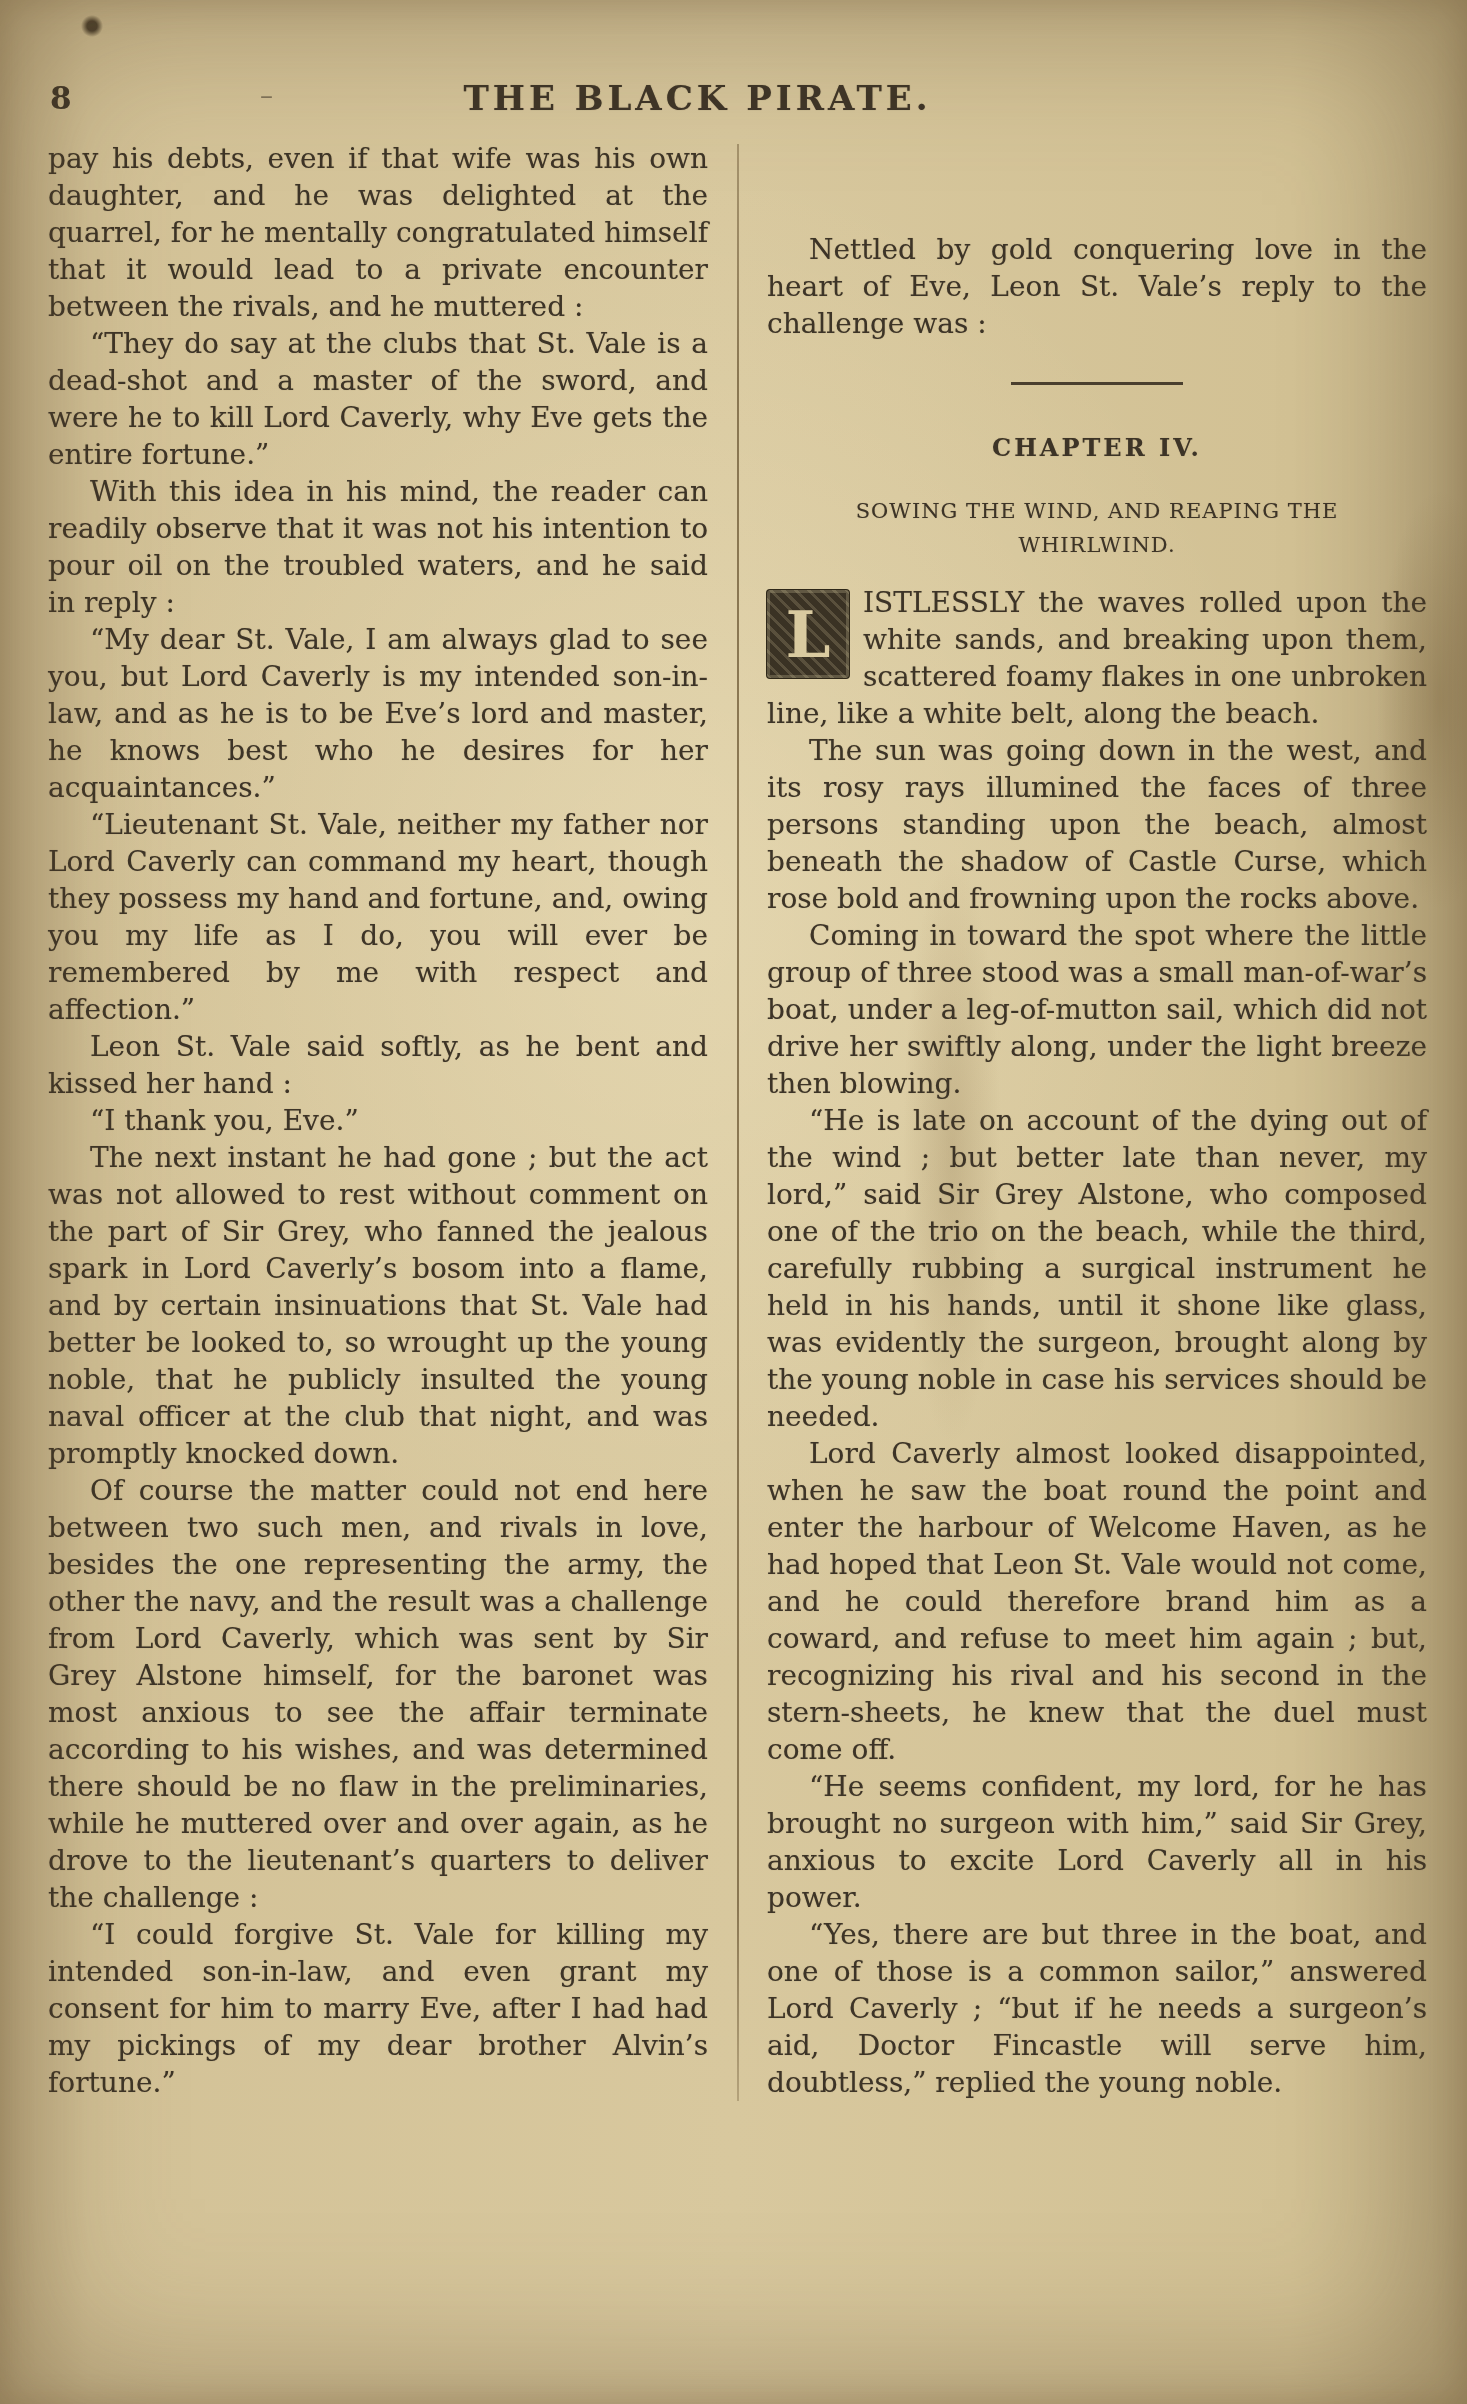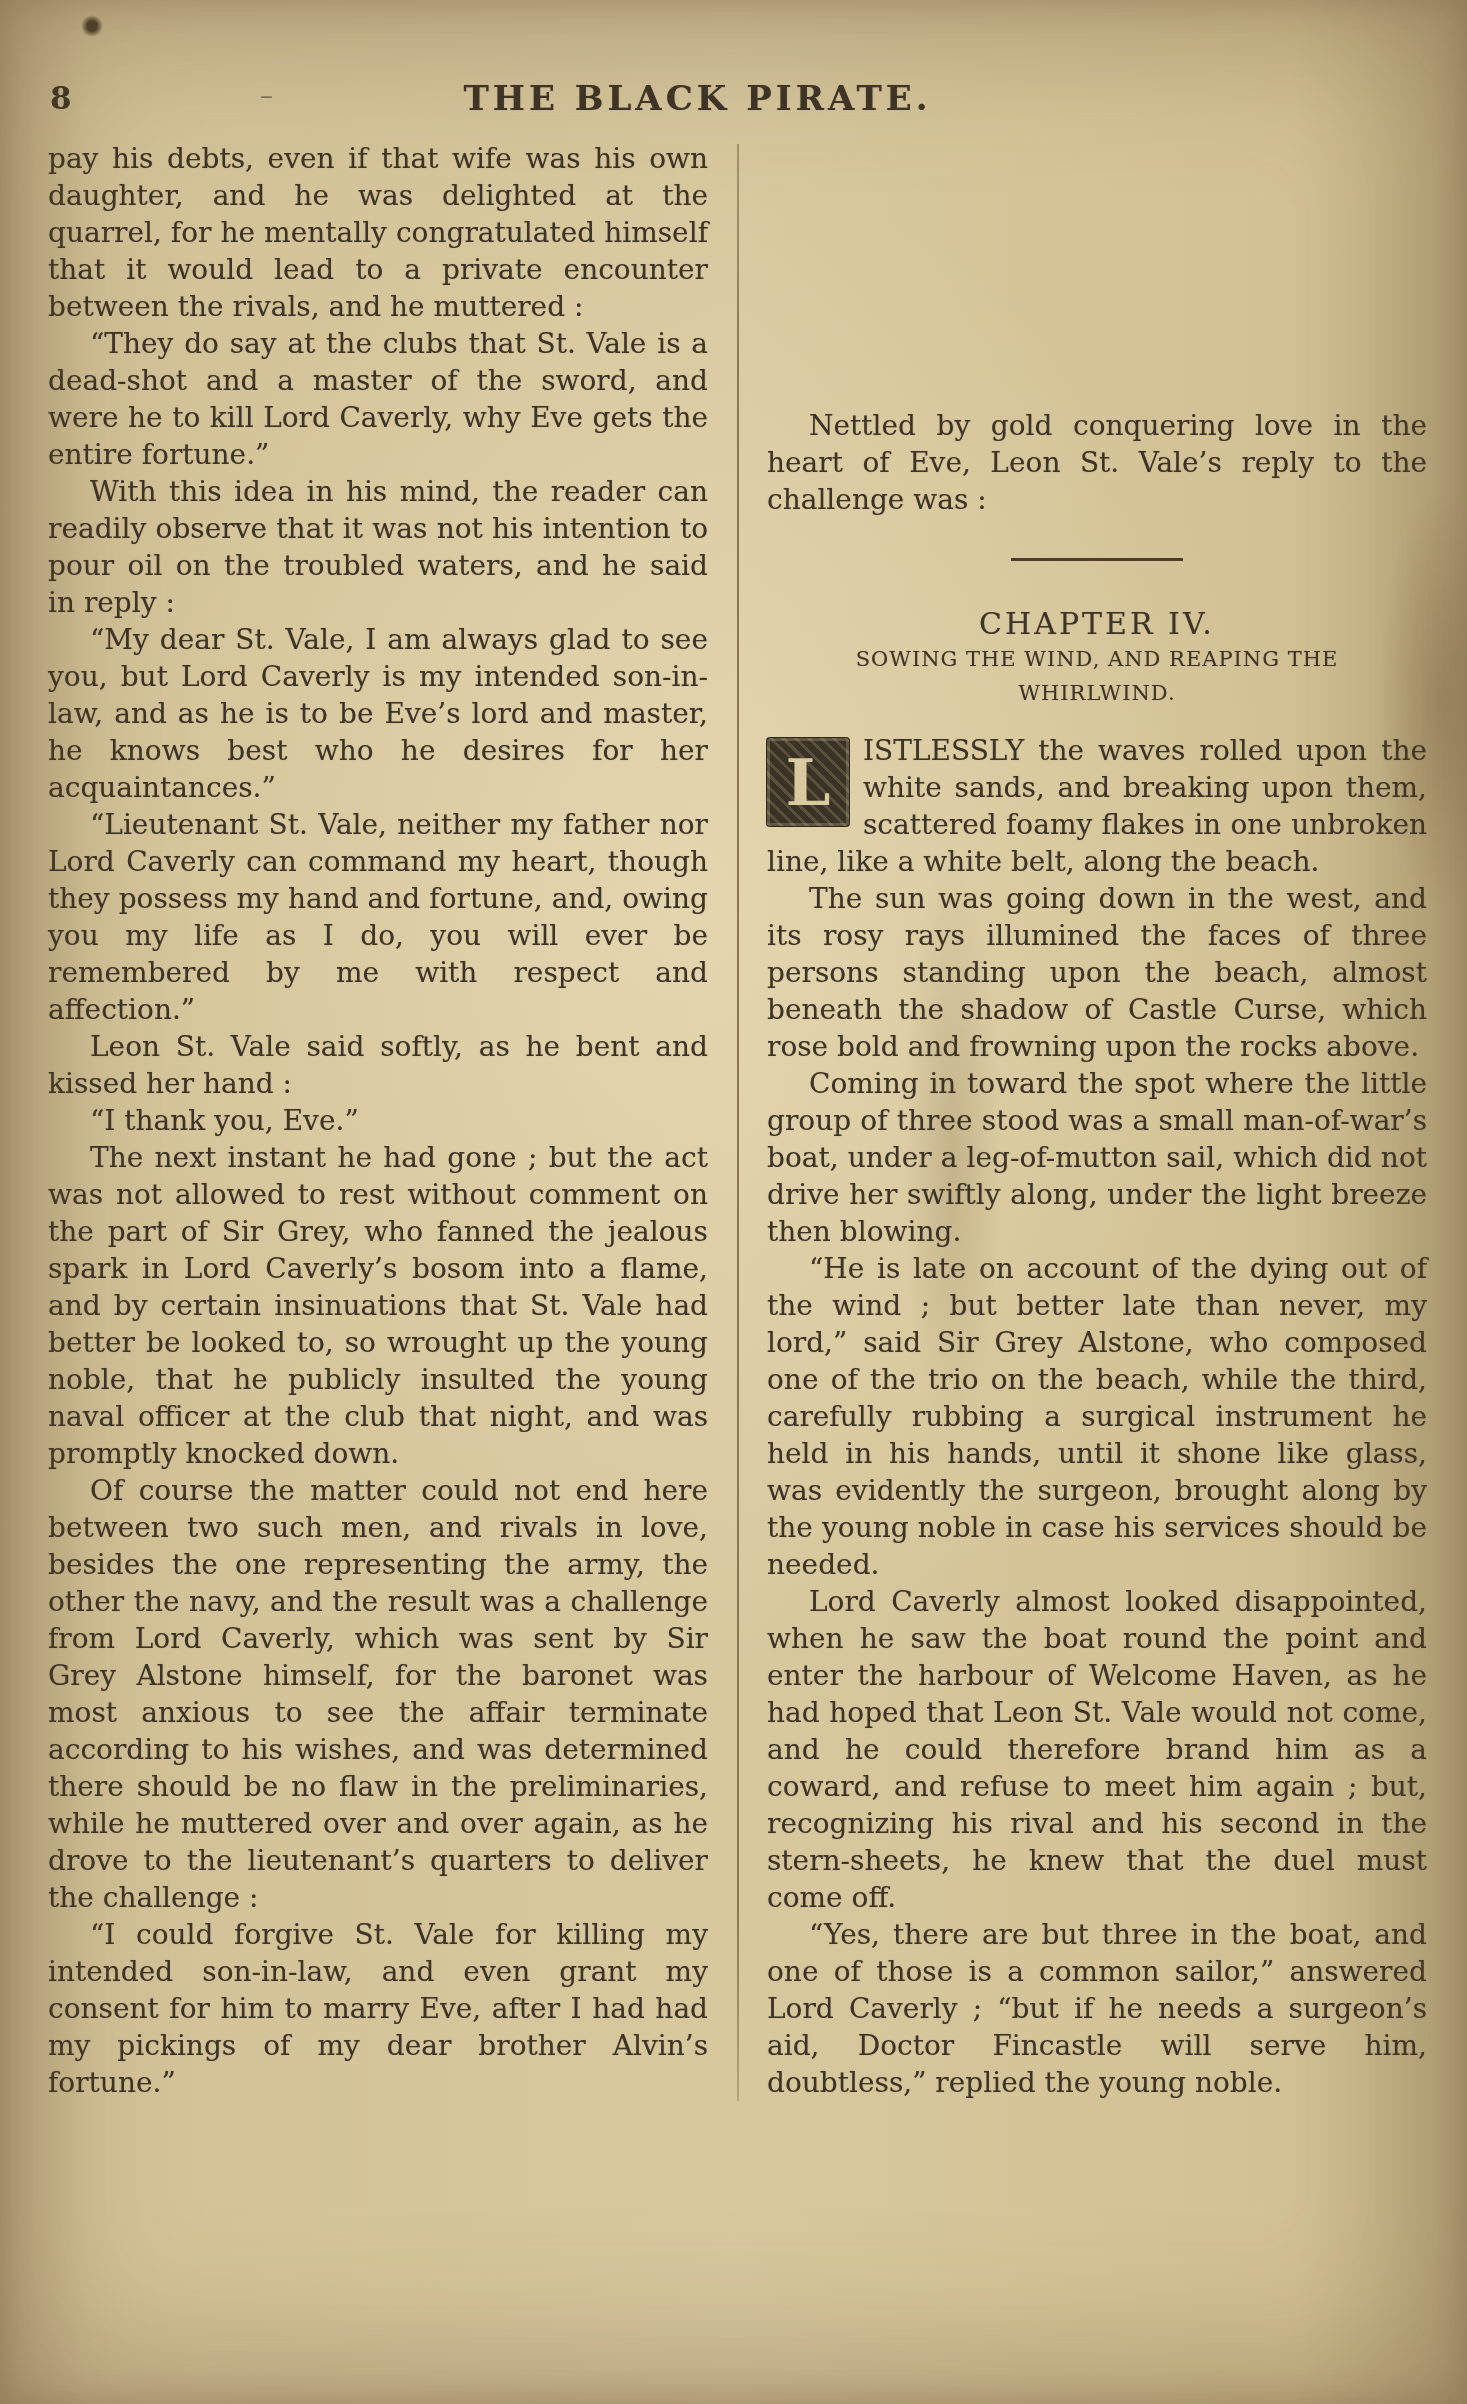--- a/index.html
+++ b/index.html
@@ -55,22 +55,24 @@
   }
   .para { text-indent: 42px; }
   .para.no-indent { text-indent: 0; }
   .section-rule {
     width: 172px;
     border-top: 3px solid #4a3f2e;
     margin: 40px auto 44px auto;
   }
   .chapter-heading {
     text-align: center;
-    font-size: 30px;
+    font-size: 24px;
     letter-spacing: 3px;
+    margin-bottom: 28px;
+    font-weight: bold;
   }
   .chapter-subtitle {
     text-align: center;
     font-weight: normal;
     font-size: 21px;
     line-height: 34px;
     letter-spacing: 1px;
     margin: 0 30px 22px 30px;
   }
   .drop-cap {
@@ -147,20 +149,21 @@
       <div>
 
           <p class="para">The sun was going down in the west, and its rosy rays illumined the faces of three persons standing upon the beach, almost beneath the shadow of Castle Curse, which rose bold and frowning upon the rocks above.</p>
 
           <p class="para">Coming in toward the spot where the little group of three stood was a small man-of-war’s boat, under a leg-of-mutton sail, which did not drive her swiftly along, under the light breeze then blowing.</p>
 
           <p class="para">“He is late on account of the dying out of the wind ; but better late than never, my lord,” said Sir Grey Alstone, who composed one of the trio on the beach, while the third, carefully rubbing a surgical instrument he held in his hands, until it shone like glass, was evidently the surgeon, brought along by the young noble in case his services should be needed.</p>
 
           <p class="para">Lord Caverly almost looked disappointed, when he saw the boat round the point and enter the harbour of Welcome Haven, as he had hoped that Leon St. Vale would not come, and he could therefore brand him as a coward, and refuse to meet him again ; but, recognizing his rival and his second in the stern-sheets, he knew that the duel must come off.</p>
 
+          <p class="para">“He seems confident, my lord, for he has brought no surgeon with him,” said Sir Grey, anxious to excite Lord Caverly all in his power.</p>
 
           <p class="para">“Yes, there are but three in the boat, and one of those is a common sailor,” answered Lord Caverly ; “but if he needs a surgeon’s aid, Doctor Fincastle will serve him, doubtless,” replied the young noble.</p>
         </div>
 
     </div>
   </div>
 
   <div class="vignette"></div>
 </div>
 

